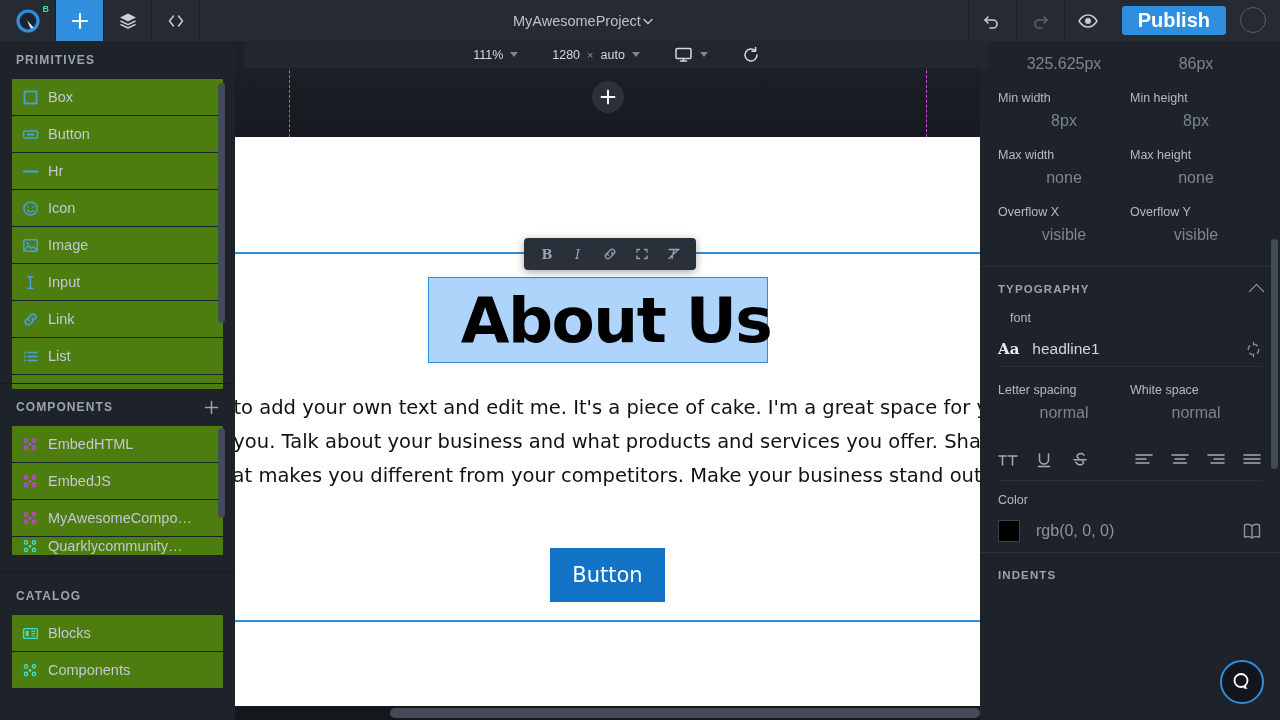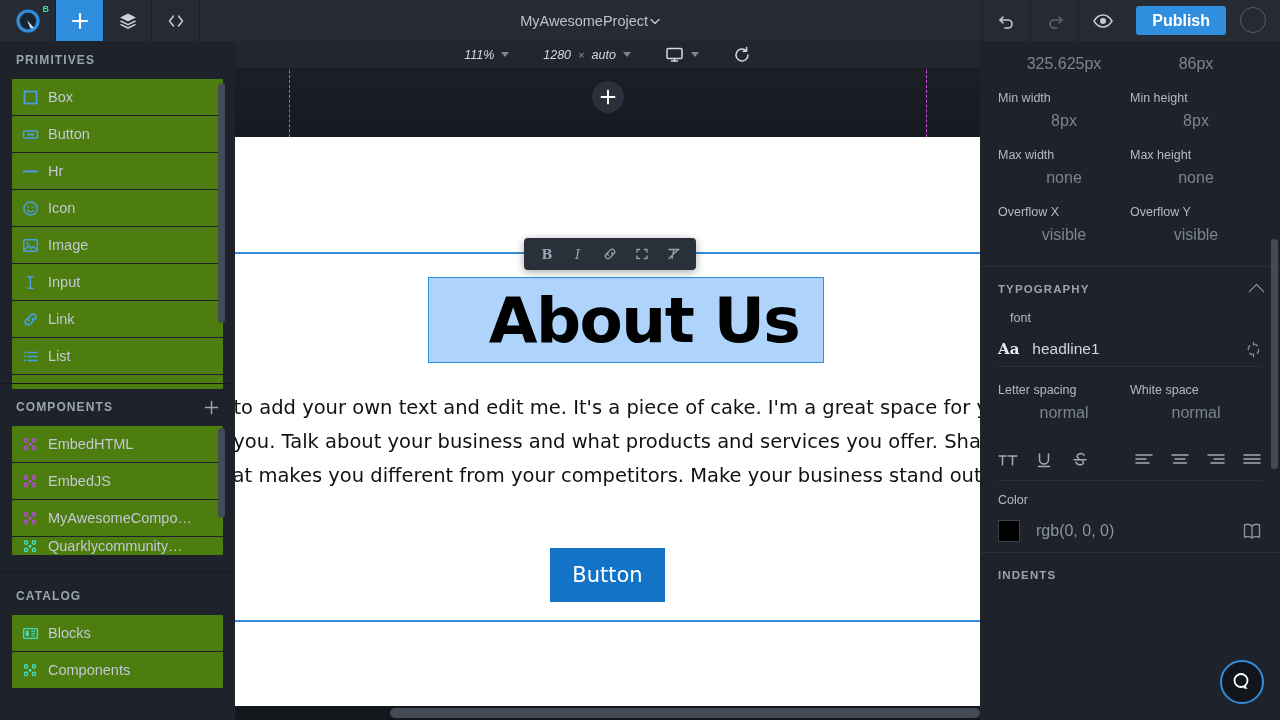--- a/index.html
+++ b/index.html
@@ -45,21 +45,21 @@
   .tb-rbtn {
     width: 48px; height: 41px;
     display: flex; align-items: center; justify-content: center;
     border-left: 1px solid #1b1f26;
     cursor: pointer;
     color: #c3ccd6;
   }
   .tb-rbtn.dim { color: #5b6270; }
   #publish-btn {
     background: #2f8ede; color: #fff;
-    font-size: 16px; font-weight: bold;
+    font-size: 20px; font-weight: bold;
     border-radius: 3px;
     padding: 0 16px; height: 29px;
     display: flex; align-items: center; justify-content: center;
     margin: 6px 10px 6px 10px;
     cursor: pointer;
   }
   #avatar-circle {
     width: 26px; height: 26px; border-radius: 50%;
     border: 1px solid #565e6c;
     margin: 7px 14px 7px 4px;
@@ -110,27 +110,27 @@
   }
 
   
   #canvas-area {
     position: absolute; top: 41px; left: 235px;
     width: 745px; height: 679px;
     background: #ffffff;
     overflow: hidden;
   }
   #canvas-toolbar {
-    position: absolute; top: 41px; left: 235px;
+    position: absolute; top: 41px; left: 244px;
     width: 745px; height: 27px;
     background: #22262e;
     display: flex; align-items: center; justify-content: center;
     gap: 12px;
     z-index: 35;
-    color: #d3dae2; font-size: 12.5px; font-style: italic;
+    color: #d3dae2; font-size: 12.5px;
   }
   .ct-group { display: flex; align-items: center; gap: 7px; padding: 0 11px; cursor: pointer; }
   .ct-caret { width: 0; height: 0; border-left: 4.5px solid transparent; border-right: 4.5px solid transparent; border-top: 5px solid #7f8794; }
   .ct-x { color: #8b93a0; font-size: 11px; }
 
   
   #hero-band {
     position: absolute; top: 0; left: 0;
     width: 745px; height: 96px;
     background: linear-gradient(180deg,#1d2128 0%, #171a20 100%);
@@ -153,21 +153,21 @@
   #sel-line-top {
     position: absolute; left: 0; top: 211px; width: 745px; height: 1.5px;
     background: #2f8ede;
   }
   #sel-line-bottom {
     position: absolute; left: 0; top: 579px; width: 745px; height: 1.5px;
     background: #2f8ede;
   }
   #heading-sel {
     position: absolute; left: 193px; top: 236px;
-    width: 396px; height: 86px;
+    width: 340px; height: 86px;
     background: #aed4fb;
     border: 1.5px solid #2f8ede;
     display: flex; align-items: center; justify-content: center;
     cursor: text;
     padding-left: 36px;
   }
   #heading-text {
     font-family: "DejaVu Sans", sans-serif;
     font-weight: bold;
     font-size: 63px;

